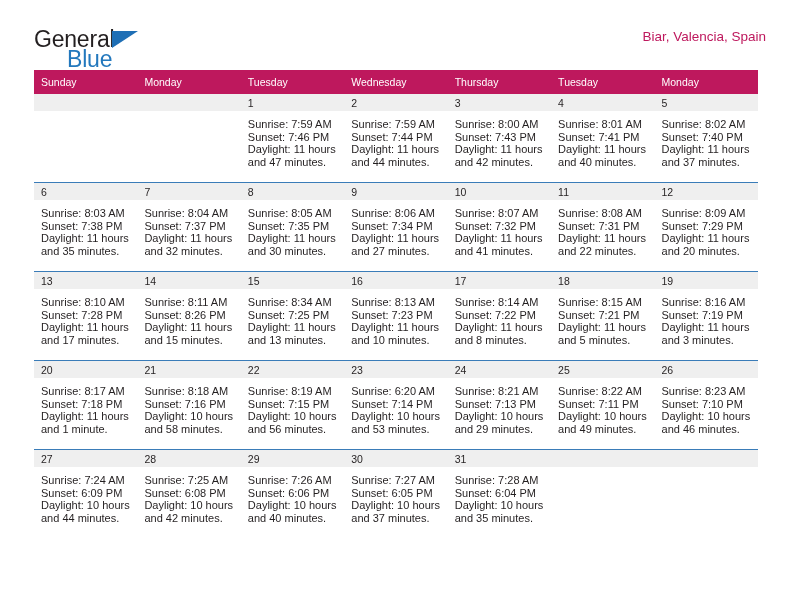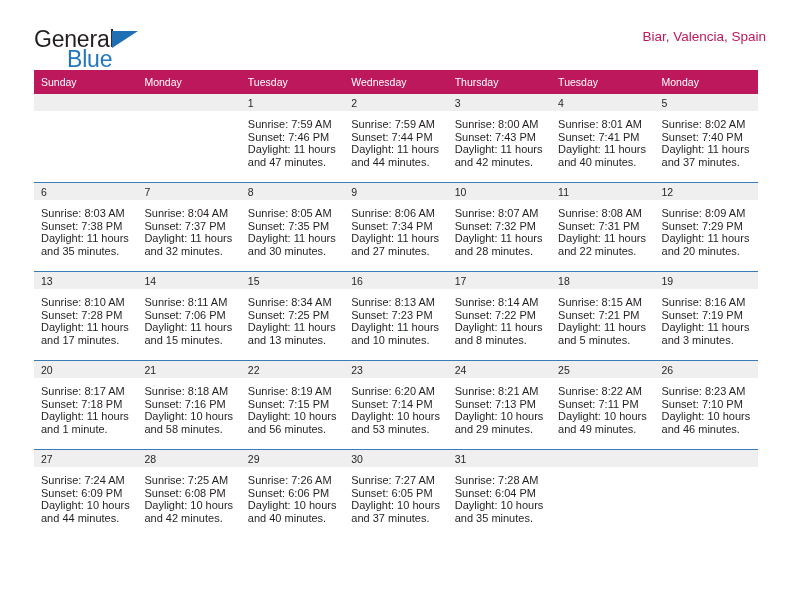--- a/index.html
+++ b/index.html
@@ -293,21 +293,21 @@
               </div>
             </div>
           </td>
           <td>
             <div class="cell">
               <div class="daynum-strip">10</div>
               <div class="cell-body">
                 <div>Sunrise: 8:07 AM</div>
                 <div>Sunset: 7:32 PM</div>
                 <div>Daylight: 11 hours</div>
-                <div>and 28 minutes.</div>
+                <div>and 41 minutes.</div>
               </div>
             </div>
           </td>
           <td>
             <div class="cell">
               <div class="daynum-strip">11</div>
               <div class="cell-body">
                 <div>Sunrise: 8:08 AM</div>
                 <div>Sunset: 7:31 PM</div>
                 <div>Daylight: 11 hours</div>
@@ -337,21 +337,21 @@
                 <div>Daylight: 11 hours</div>
                 <div>and 17 minutes.</div>
               </div>
             </div>
           </td>
           <td>
             <div class="cell">
               <div class="daynum-strip">14</div>
               <div class="cell-body">
                 <div>Sunrise: 8:11 AM</div>
-                <div>Sunset: 7:06 PM</div>
+                <div>Sunset: 8:26 PM</div>
                 <div>Daylight: 11 hours</div>
                 <div>and 15 minutes.</div>
               </div>
             </div>
           </td>
           <td>
             <div class="cell">
               <div class="daynum-strip">15</div>
               <div class="cell-body">
                 <div>Sunrise: 8:34 AM</div>

